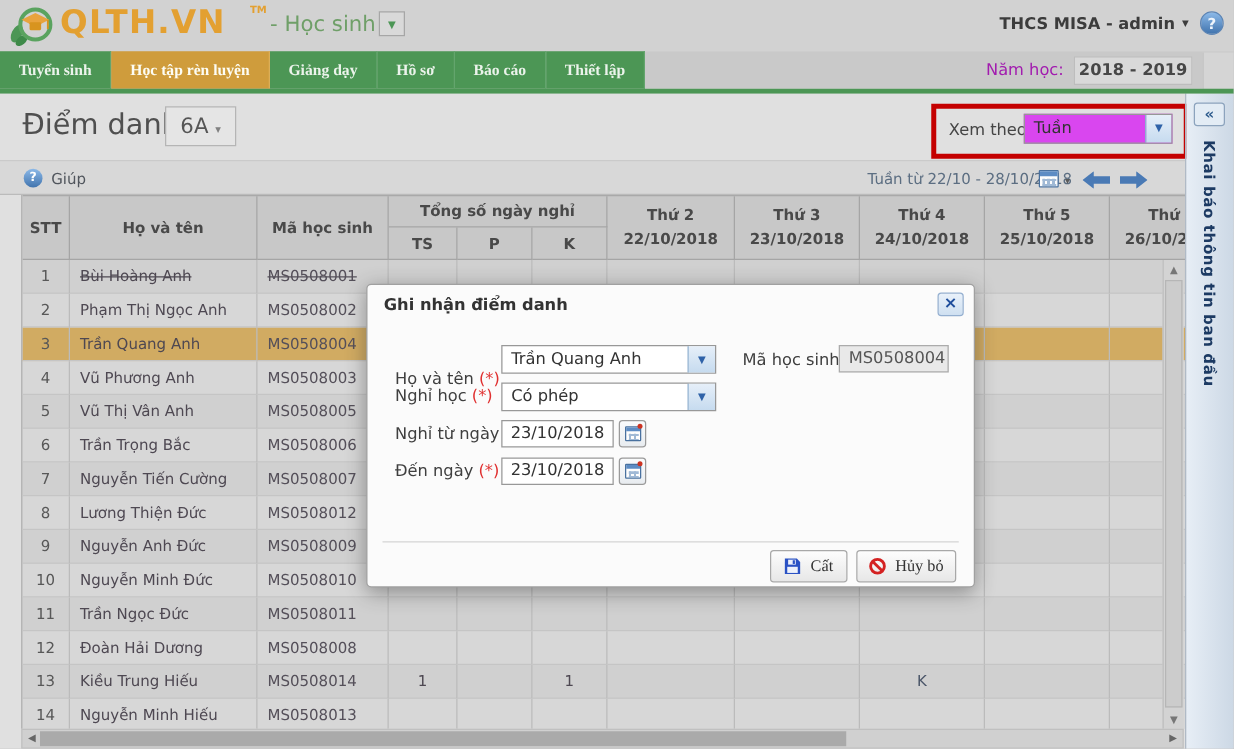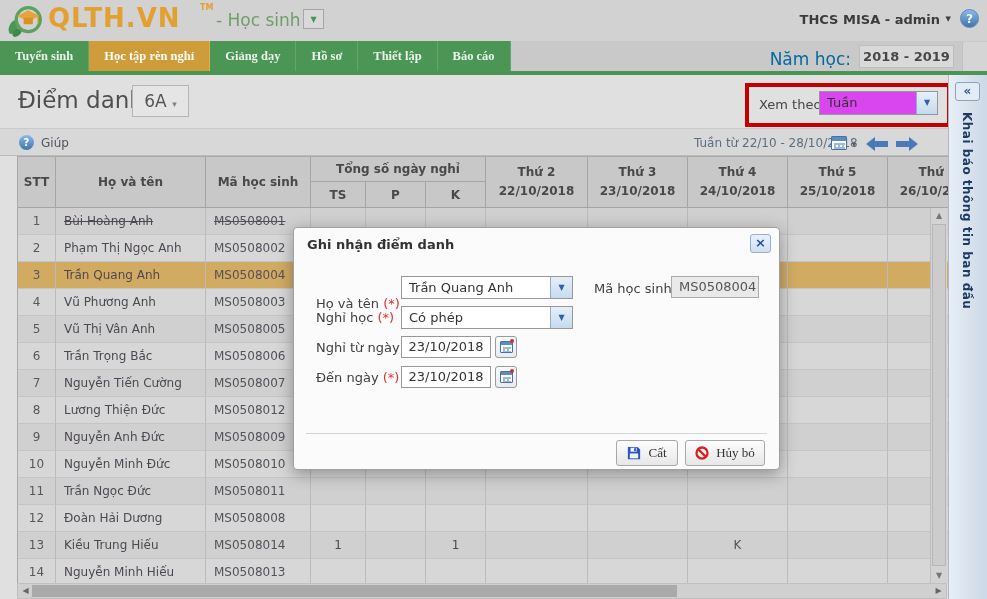--- a/index.html
+++ b/index.html
@@ -20,21 +20,21 @@
   .help-circle { position:absolute; right:8px; top:9px; width:19px; height:19px; border-radius:50%;
                  background:linear-gradient(#8cb9e8,#4174ae); color:#eef4fb; font-weight:bold; font-size:12px;
                  text-align:center; line-height:19px; border:1px solid #5d85b5; }
 
   
   .navbar { position:absolute; top:41px; left:0; right:0; height:30px; background:#c9c9c9; }
   .tabs { display:flex; height:30px;font-family:Liberation Serif, serif; }
   .tab { padding:0 15px; line-height:30px; background:#4c9655; color:#ebf3eb; font-weight:bold;
          font-size:12.5px; border-right:1px solid #63a56d; white-space:nowrap; cursor:default; }
   .tab.active { background:#cf9c3c; border-right-color:#dcae58; color:#fdfdf5; }
-  .year-label { position:absolute; right:136px; top:8px; font-size:17px; color:#0369a1; }
+  .year-label { position:absolute; right:136px; top:8px; font-size:13px; color:#a21caf; }
   .year-select { position:absolute; right:33px; top:4px; width:95px; height:23px; background:#d9d9d9;
                  border:1px solid #bdbdbd; font-size:13px; font-weight:bold; color:#474747;
                  text-align:center; line-height:21px; }
   .year-select .sm-caret { font-weight:normal; font-size:9px; color:#7a7a7a; }
   .nav-corner { position:absolute; right:0; top:1px; width:25px; height:29px; background:#d5d5d5; border-left:1px solid #c2c2c2; }
   .green-strip { position:absolute; top:71px; left:0; right:0; height:4px; background:#4c9655; }
 
   
   .content-bg { position:absolute; top:75px; left:0; width:948px; bottom:0; background:#e0e0e0; }
   .page-title { position:absolute; left:18px; top:87px; font-size:23px; color:#4f4f4f; }
@@ -167,25 +167,25 @@
     <div class="module-label">- Học sinh</div>
     <div class="module-caret"><span>▼</span></div>
     <div class="account">THCS MISA - admin</div>
     <div class="account-caret">▼</div>
     <div class="help-circle">?</div>
   </div>
 
   <div class="navbar">
     <div class="tabs">
         <div class="tab">Tuyển sinh</div>
-        <div class="tab active">Học tập rèn nghỉ</div>
+        <div class="tab active">Học tập rèn luyện</div>
         <div class="tab">Giảng dạy</div>
         <div class="tab">Hồ sơ</div>
+        <div class="tab">Báo cáo</div>
         <div class="tab">Thiết lập</div>
-        <div class="tab">Báo cáo</div>
       </div>
     <div class="year-label">Năm học:</div>
     <div class="year-select">
       <span>2018 - 2019</span>
       <span class="sm-caret">▾</span>
     </div>
     <div class="nav-corner"></div>
   </div>
   <div class="green-strip"></div>
 

